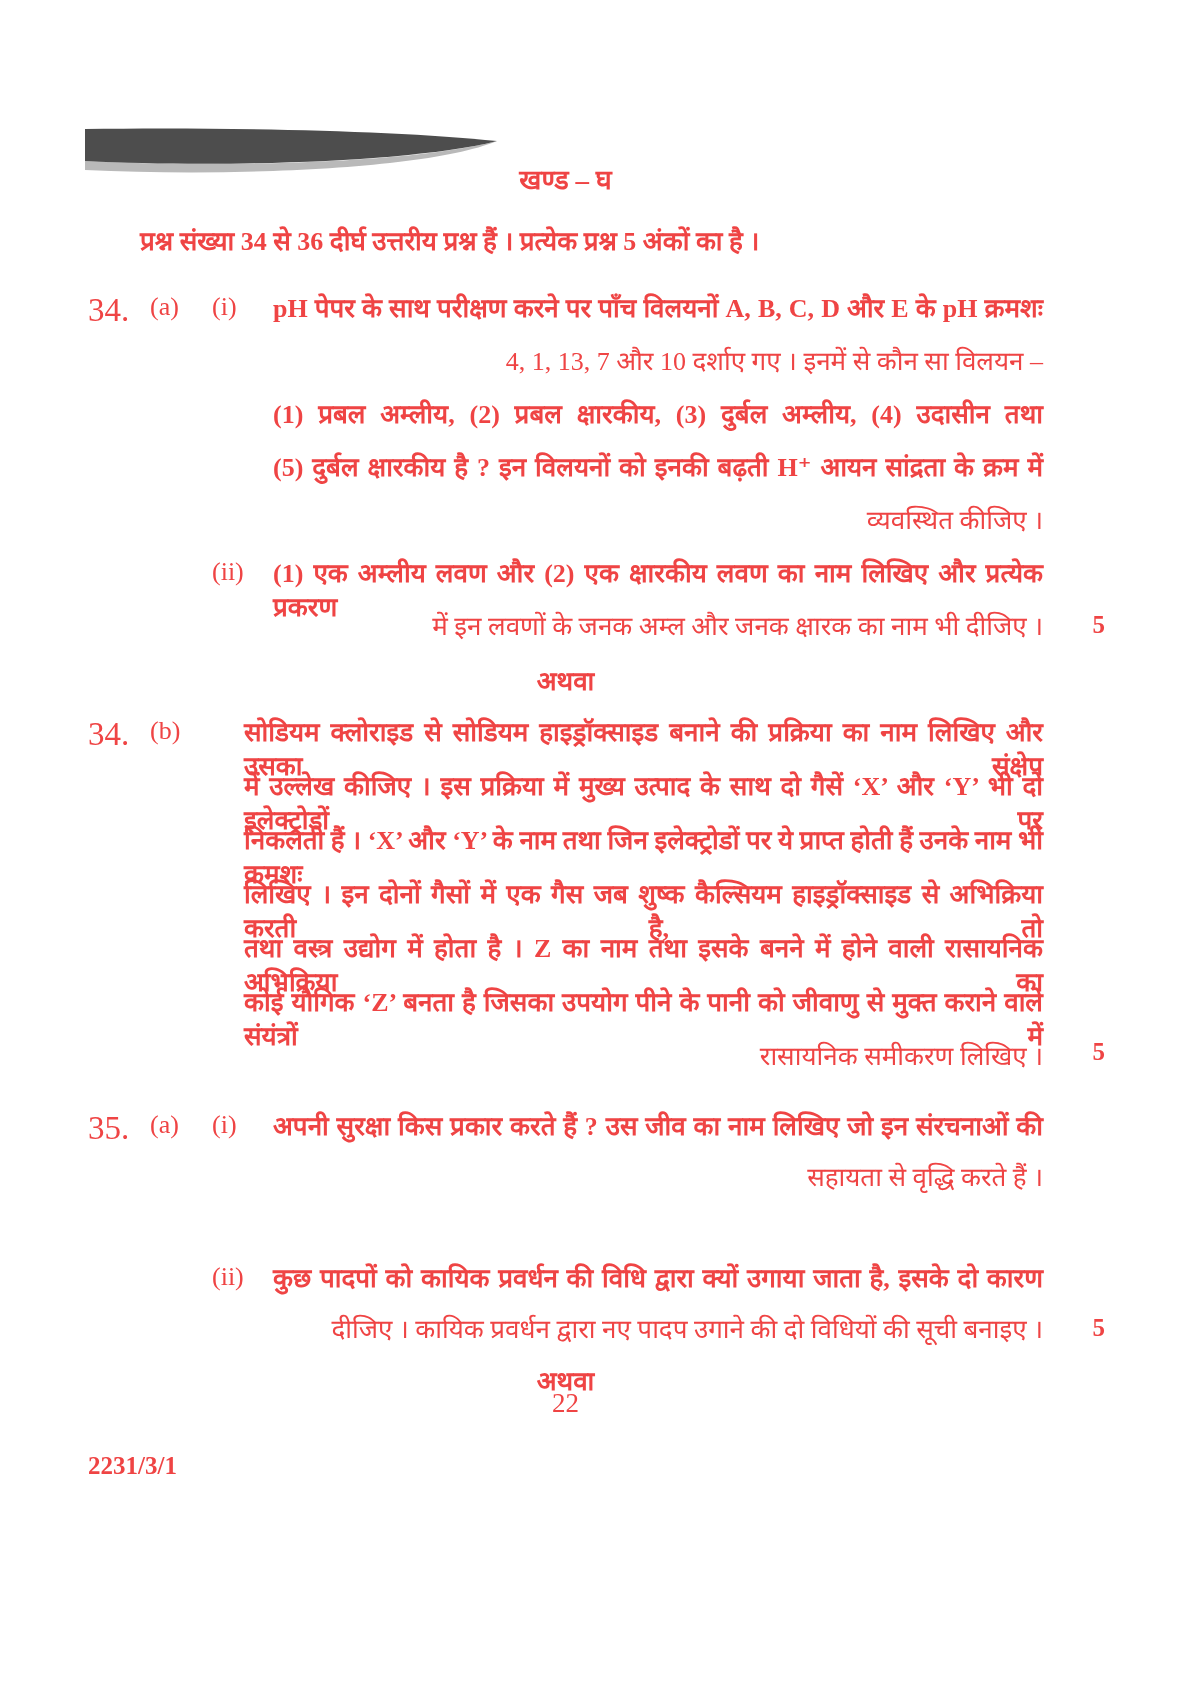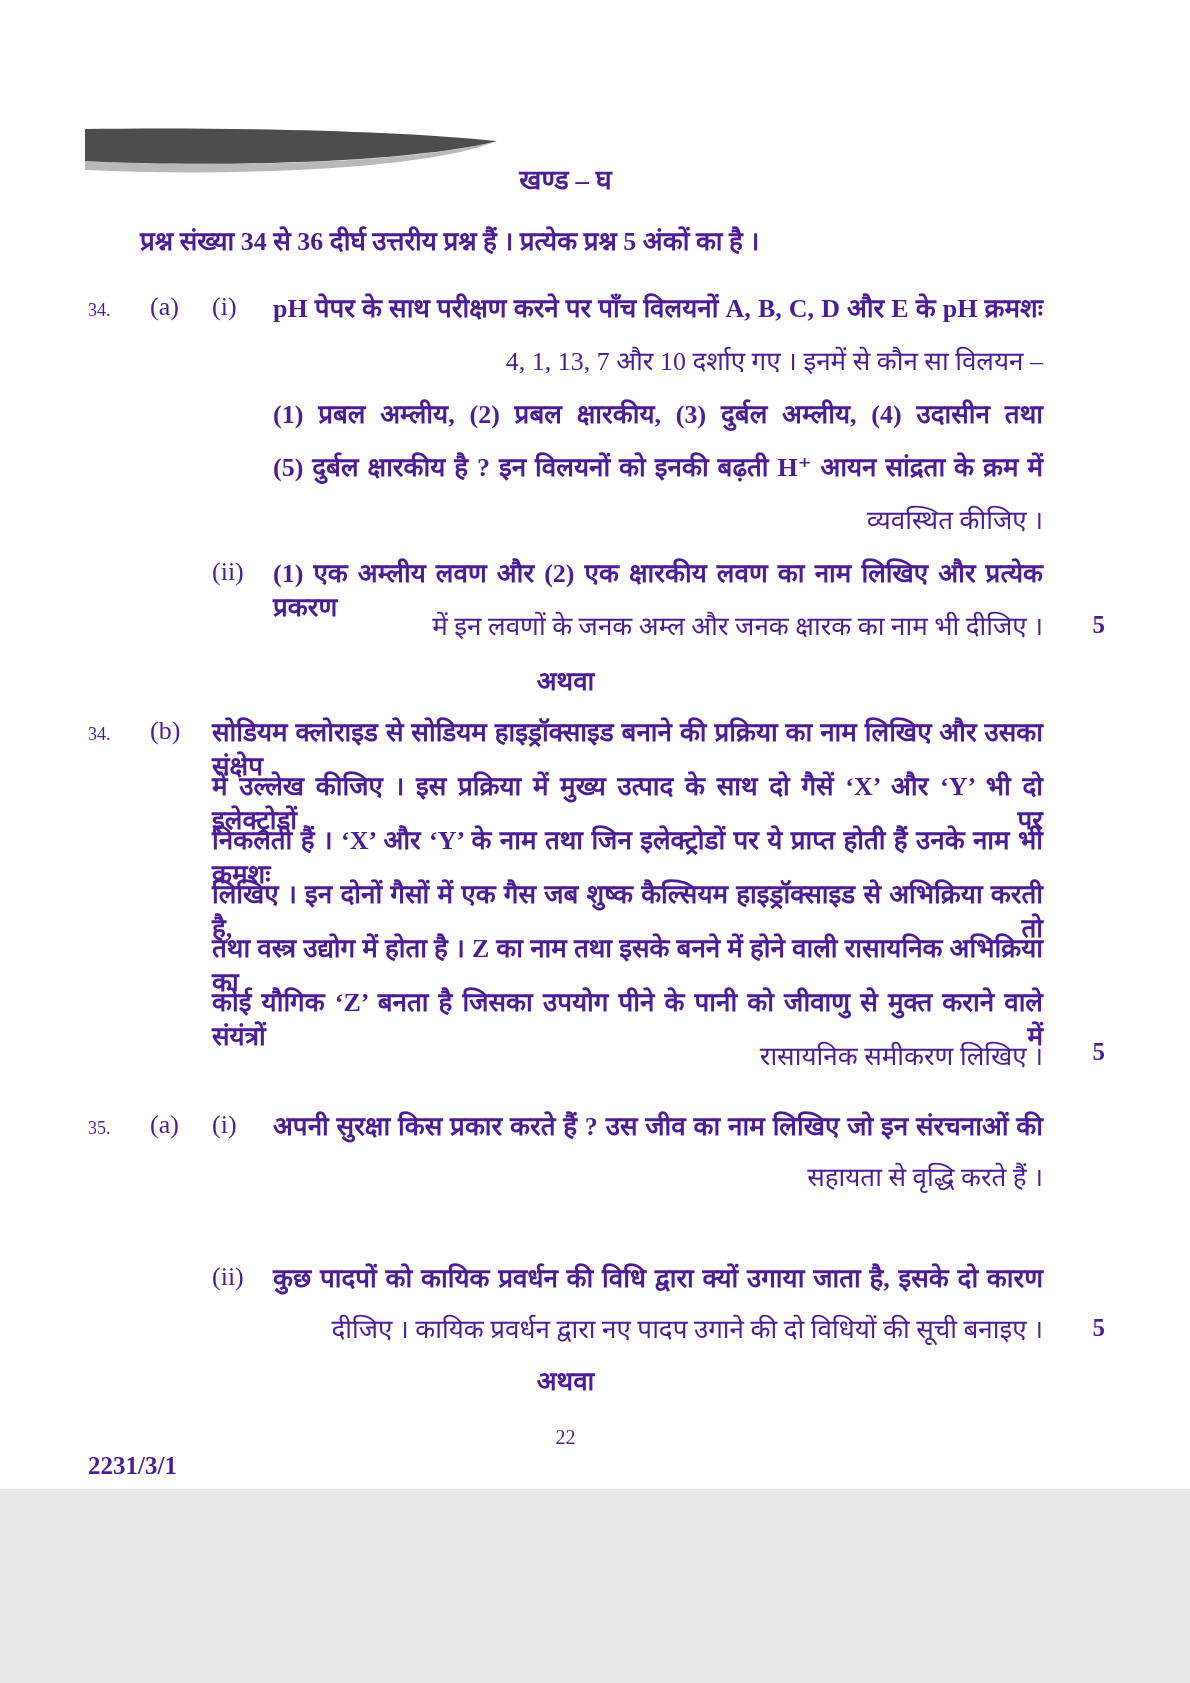--- a/index.html
+++ b/index.html
@@ -3,25 +3,25 @@
 <meta charset="utf-8">
 <style>
   html, body {
     margin: 0;
     padding: 0;
     background: #e8e8e8;
   }
   .page {
     position: relative;
     width: 1190px;
-    height: 1489px;
+    height: 1683px;
     margin: 0 auto;
     background: #ffffff;
     font-family: "Liberation Serif", "DejaVu Serif", serif;
-    color: #4c1d95;
+    color: #ef4444;
     overflow: hidden;
   }
   .swoosh {
     position: absolute;
     left: 85px;
     top: 127px;
     width: 412px;
     height: 50px;
   }
   .section-header {
@@ -42,22 +42,22 @@
     font-weight: bold;
   }
   .qblock {
     position: absolute;
     left: 88px;
     width: 1017px;
   }
   .qnum {
     position: absolute;
     left: 0;
-    top: 8px;
-    font-size: 18px;
+    top: 0;
+    font-size: 33px;
   }
   .qpart {
     position: absolute;
     left: 62px;
     top: 0;
     font-size: 26px;
   }
   .subnum {
     position: absolute;
     left: 124px;
@@ -73,21 +73,21 @@
     width: 831px;
   }
   .line {
     font-size: 26px;
     line-height: 34px;
     height: 53px;
     text-align: right;
     white-space: normal;
   }
   .lh50 .line { height: 51px; }
-  .lh54 .line { height: 54px; }
+  .lh54 .line { height: 54px; margin-left: 32px; }
   .line.full {
     text-align: justify;
     text-align-last: justify;
     font-weight: bold;
   }
   .or-label {
     position: absolute;
     left: 88px;
     width: 955px;
     text-align: center;
@@ -105,24 +105,24 @@
   .footer-code {
     position: absolute;
     left: 88px;
     top: 1452px;
     font-size: 25px;
     font-weight: bold;
   }
   .footer-page {
     position: absolute;
     left: 88px;
-    top: 1426px;
+    top: 1388px;
     width: 955px;
     text-align: center;
-    font-size: 20px;
+    font-size: 27px;
   }
 </style>
 </head>
 <body>
 
 <div class="page">
 
   <svg class="swoosh" viewBox="0 0 412 50" preserveAspectRatio="none" aria-hidden="true">
     <path d="M0,34 C140,41 330,36 412,14 C345,42 150,50 0,43 Z" fill="#b9b9b9"></path>
     <path d="M0,2 C130,0 310,3 412,14 C330,35 140,41 0,34 Z" fill="#4d4d4d"></path>

